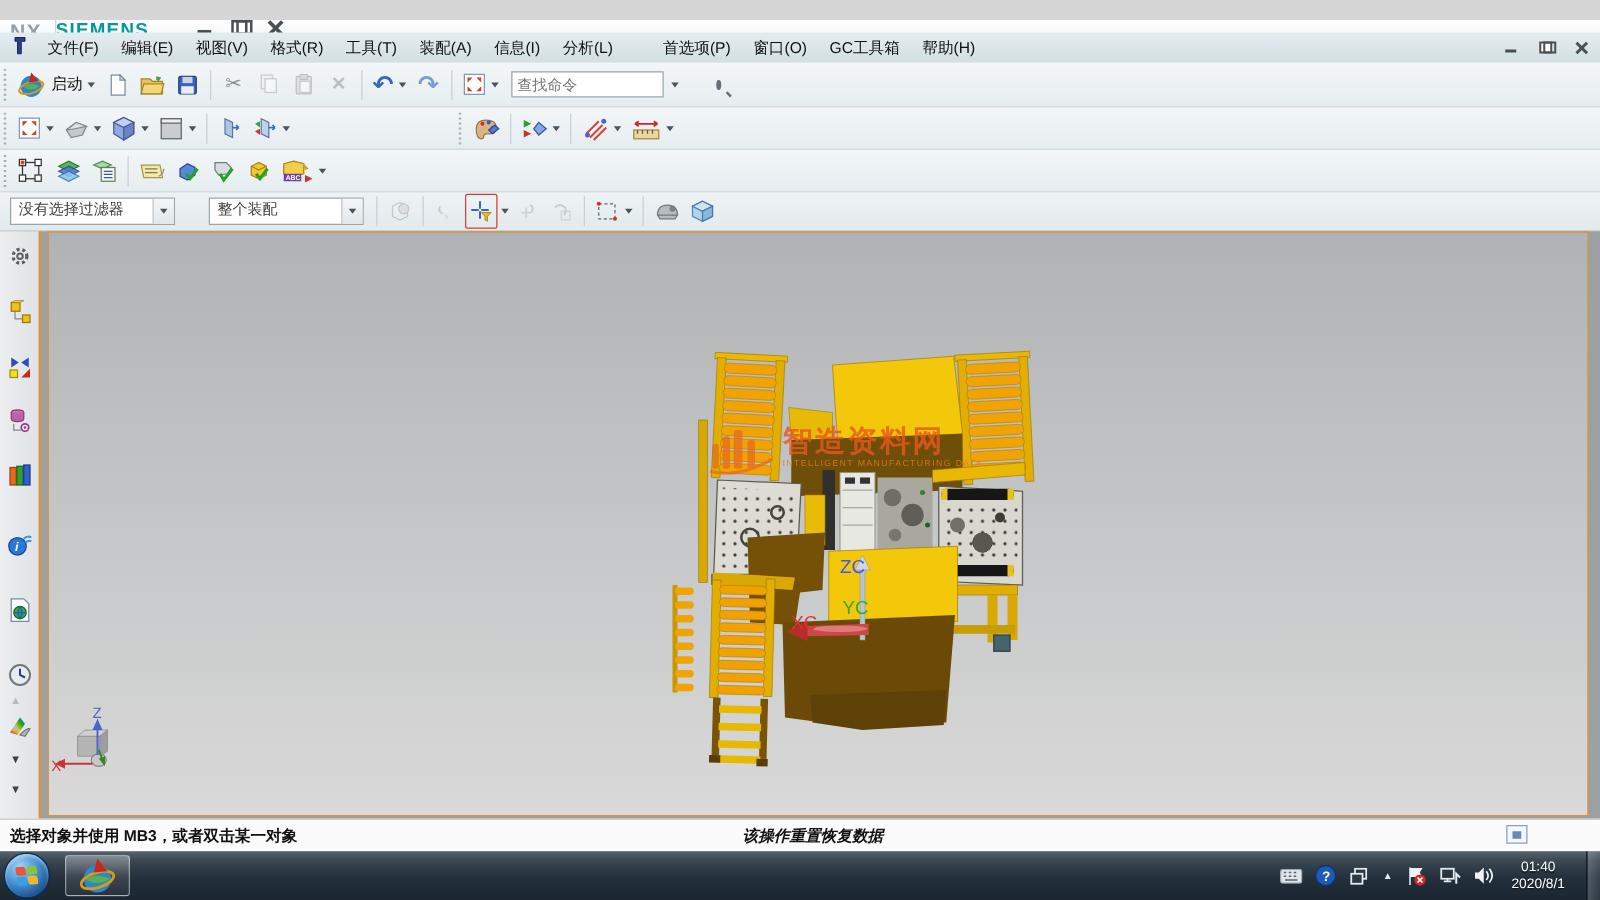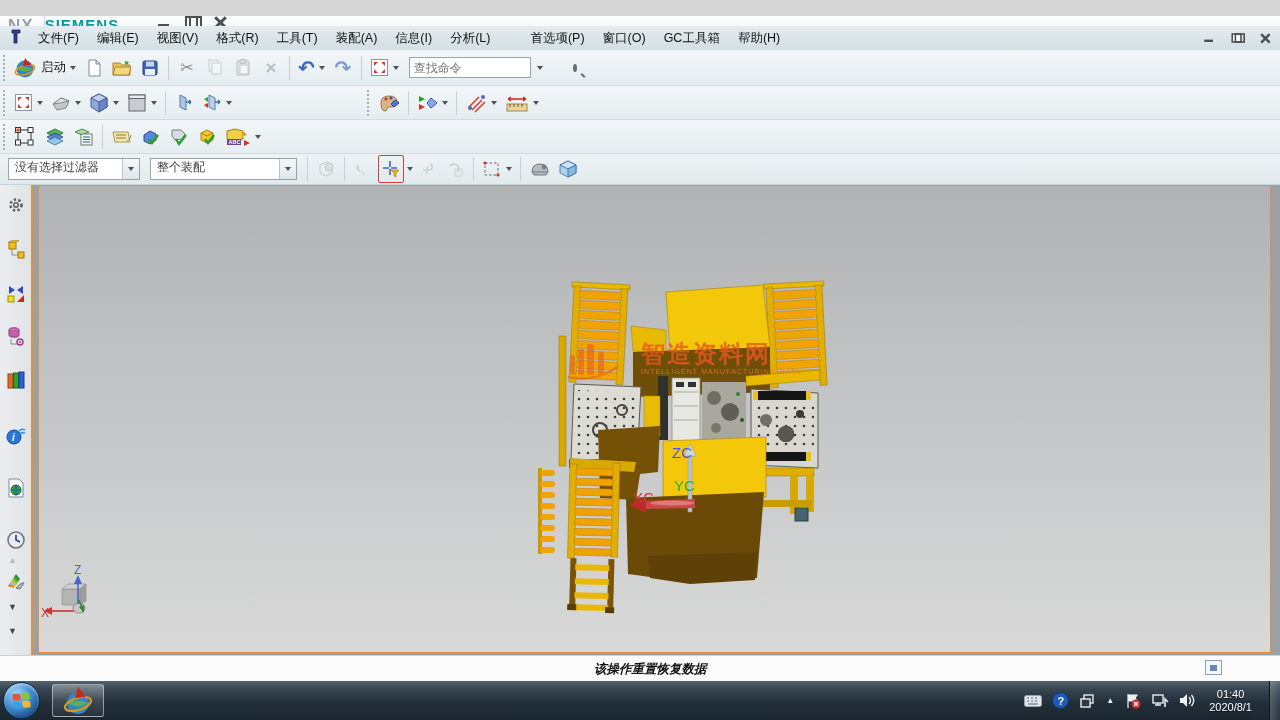--- a/index.html
+++ b/index.html
@@ -349,21 +349,21 @@
   </span>
 </div>
 
 <div class="row selbar">
   <span class="combo" style="width:132px">
     <span class="val">没有选择过滤器</span>
     <span class="arr">
         <span class="dd" style="margin:0"></span>
       </span>
   </span>
-  <span class="combo" style="width:147px;margin-left:10px">
+  <span class="combo" style="width:124px;margin-left:27px">
     <span class="val">整个装配</span>
     <span class="arr">
         <span class="dd" style="margin:0"></span>
       </span>
   </span>
   <span class="sep" style="margin-left:10px"></span>
   <span class="tbtn disabled">
     <svg width="20" height="20" viewBox="0 0 20 20">
         <path d="M4 6l6-3l6 3v8l-6 3l-6-3z" fill="none" stroke="#8a9298"></path>
         <circle cx="13" cy="8" r="4" fill="#c8ccd0" stroke="#8a9298"></circle>
@@ -665,30 +665,31 @@
     <div class="watermark">
       <svg width="54" height="40" viewBox="0 0 54 40">
         <g fill="#e8641c" opacity=".85">
             <rect x="4" y="14" width="5" height="20" rx="2"></rect>
             <rect x="12" y="8" width="6" height="26" rx="2"></rect>
             <rect x="21" y="3" width="7" height="31" rx="2"></rect>
             <rect x="32" y="11" width="6" height="23" rx="2"></rect>
             <path d="M2 36q24 6 50-10" stroke="#e8641c" stroke-width="2.5" fill="none"></path>
           </g>
       </svg>
-      <div class="wm-text" style="margin-left:21px">
+      <div class="wm-text" style="margin-left:6px">
         <div class="t1">智造资料网</div>
         <div class="t2">INTELLIGENT MANUFACTURING DATA</div>
       </div>
     </div>
 
   </div>
 </div>
 
 <div class="row statusbar">
+  <span class="status-left">选择对象并使用 MB3，或者双击某一对象</span>
   <span class="status-center">该操作重置恢复数据</span>
   <span class="status-icon">
       <div></div>
     </span>
 </div>
 
 <div class="row taskbar">
   <div class="orb">
       <div class="flag">
         <i></i>

